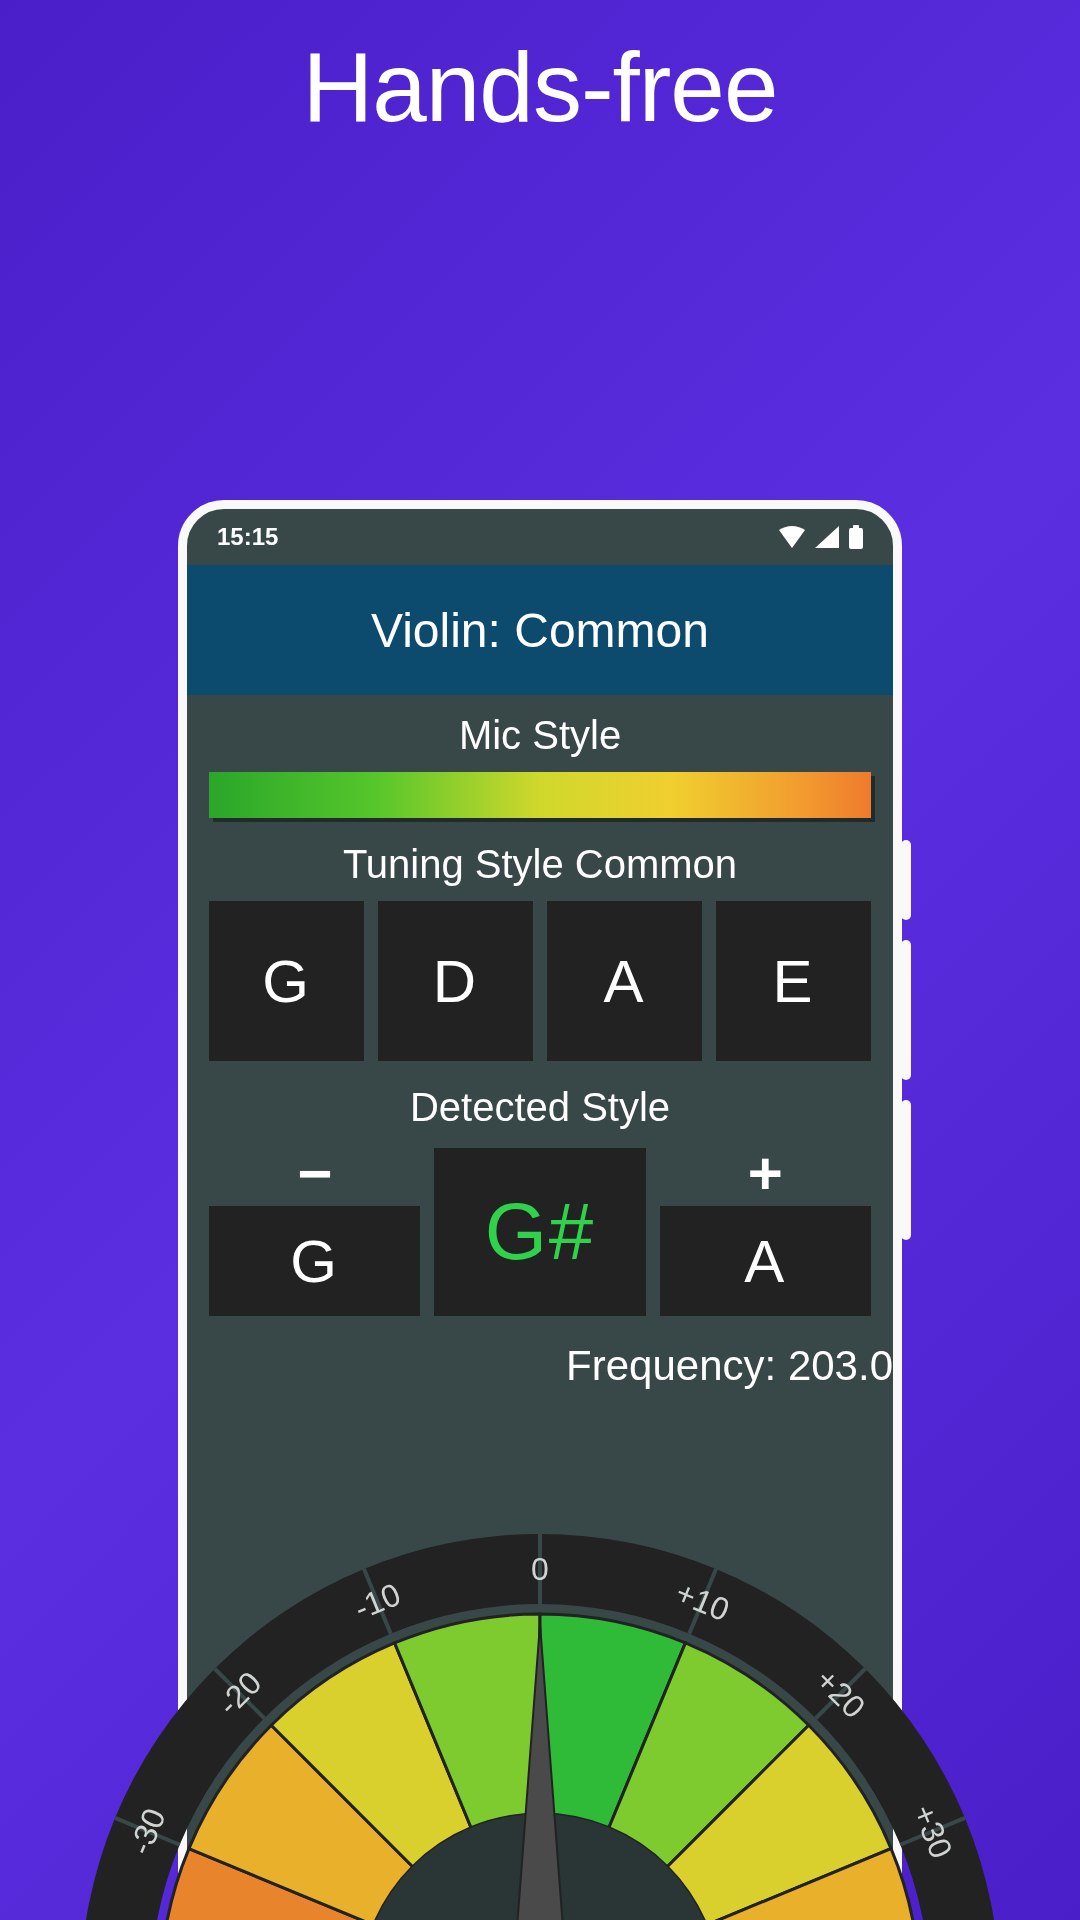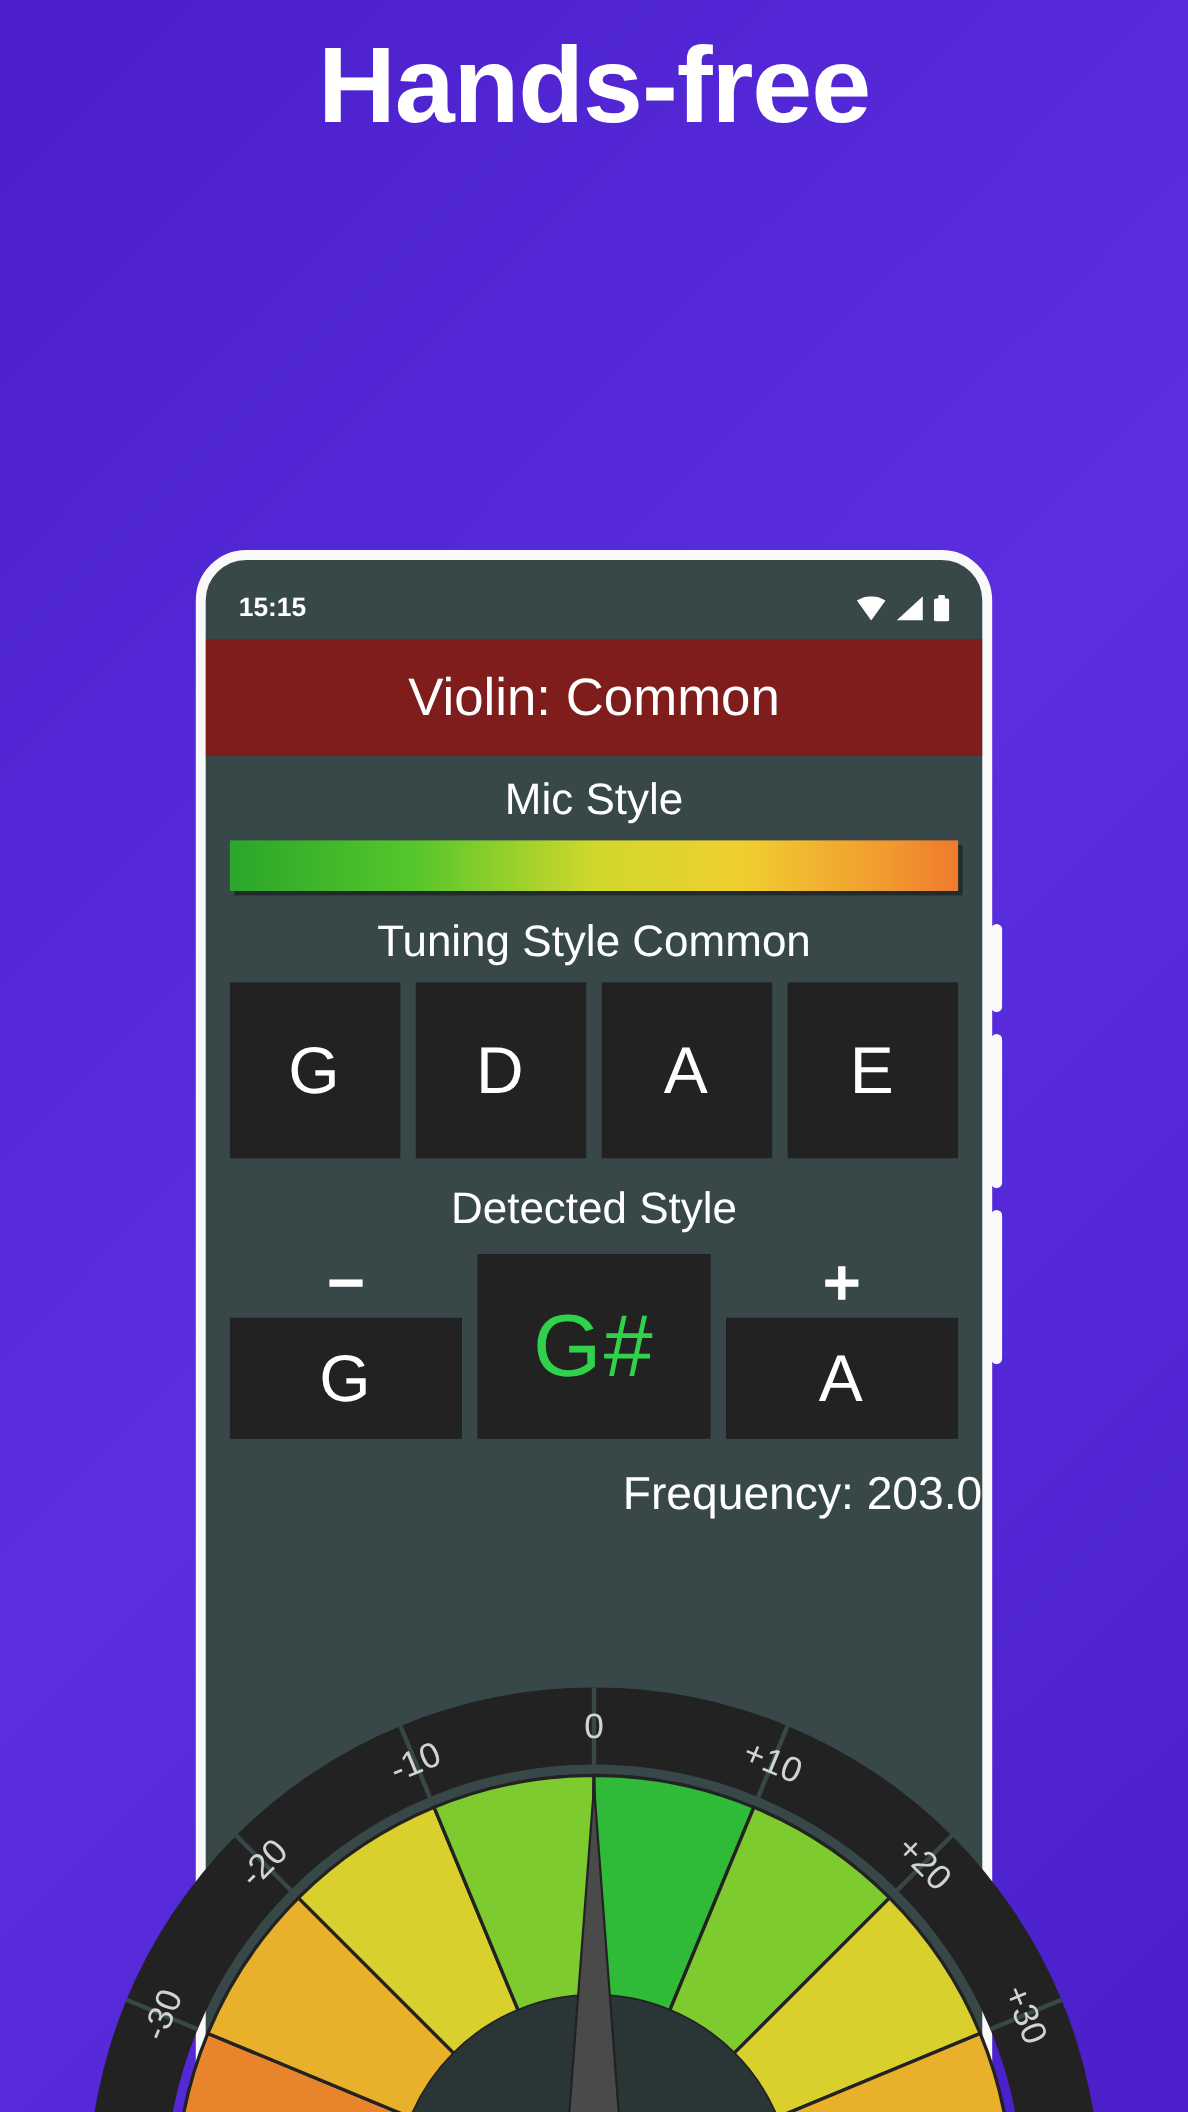--- a/index.html
+++ b/index.html
@@ -4,25 +4,25 @@
 <style>
   * { box-sizing: border-box; margin: 0; padding: 0; }
   html, body { width: 1080px; height: 1920px; overflow: hidden; }
   body {
     background: linear-gradient(135deg, #4a1fc9 0%, #5b2ee0 50%, #4a1fc9 100%);
     font-family: 'Segoe UI', Arial, sans-serif;
     position: relative;
   }
   .hero-title {
     color: #fff;
-    font-weight: 700;
+    font-weight: 400;
     font-size: 98px;
     text-align: center;
     line-height: 1.1;
-    padding-top: 24px;
+    padding-top: 34px;
     letter-spacing: -1px;
   }
   .phone-frame {
     position: absolute;
     left: 178px;
     top: 500px;
     width: 724px;
     height: 1500px;
     border: 9px solid #f9f9fa;
     border-radius: 46px;
@@ -31,27 +31,26 @@
   }
   .status-bar {
     height: 56px;
     display: flex;
     align-items: center;
     justify-content: space-between;
     padding: 0 30px;
     color: #fff;
     font-size: 24px;
     font-weight: 600;
-    margin-top: 16px;
   }
   .status-right { display: flex; gap: 10px; align-items: center; }
   .status-right svg { display: block; }
   .title-bar {
-    background: #7f1d1d;
-    height: 106px;
+    background: #0c4a6e;
+    height: 130px;
     display: flex;
     align-items: center;
     justify-content: center;
     color: #fff;
     font-size: 48px;
     font-weight: 400;
   }
   .section-label {
     color: #fff;
     font-size: 40px;

